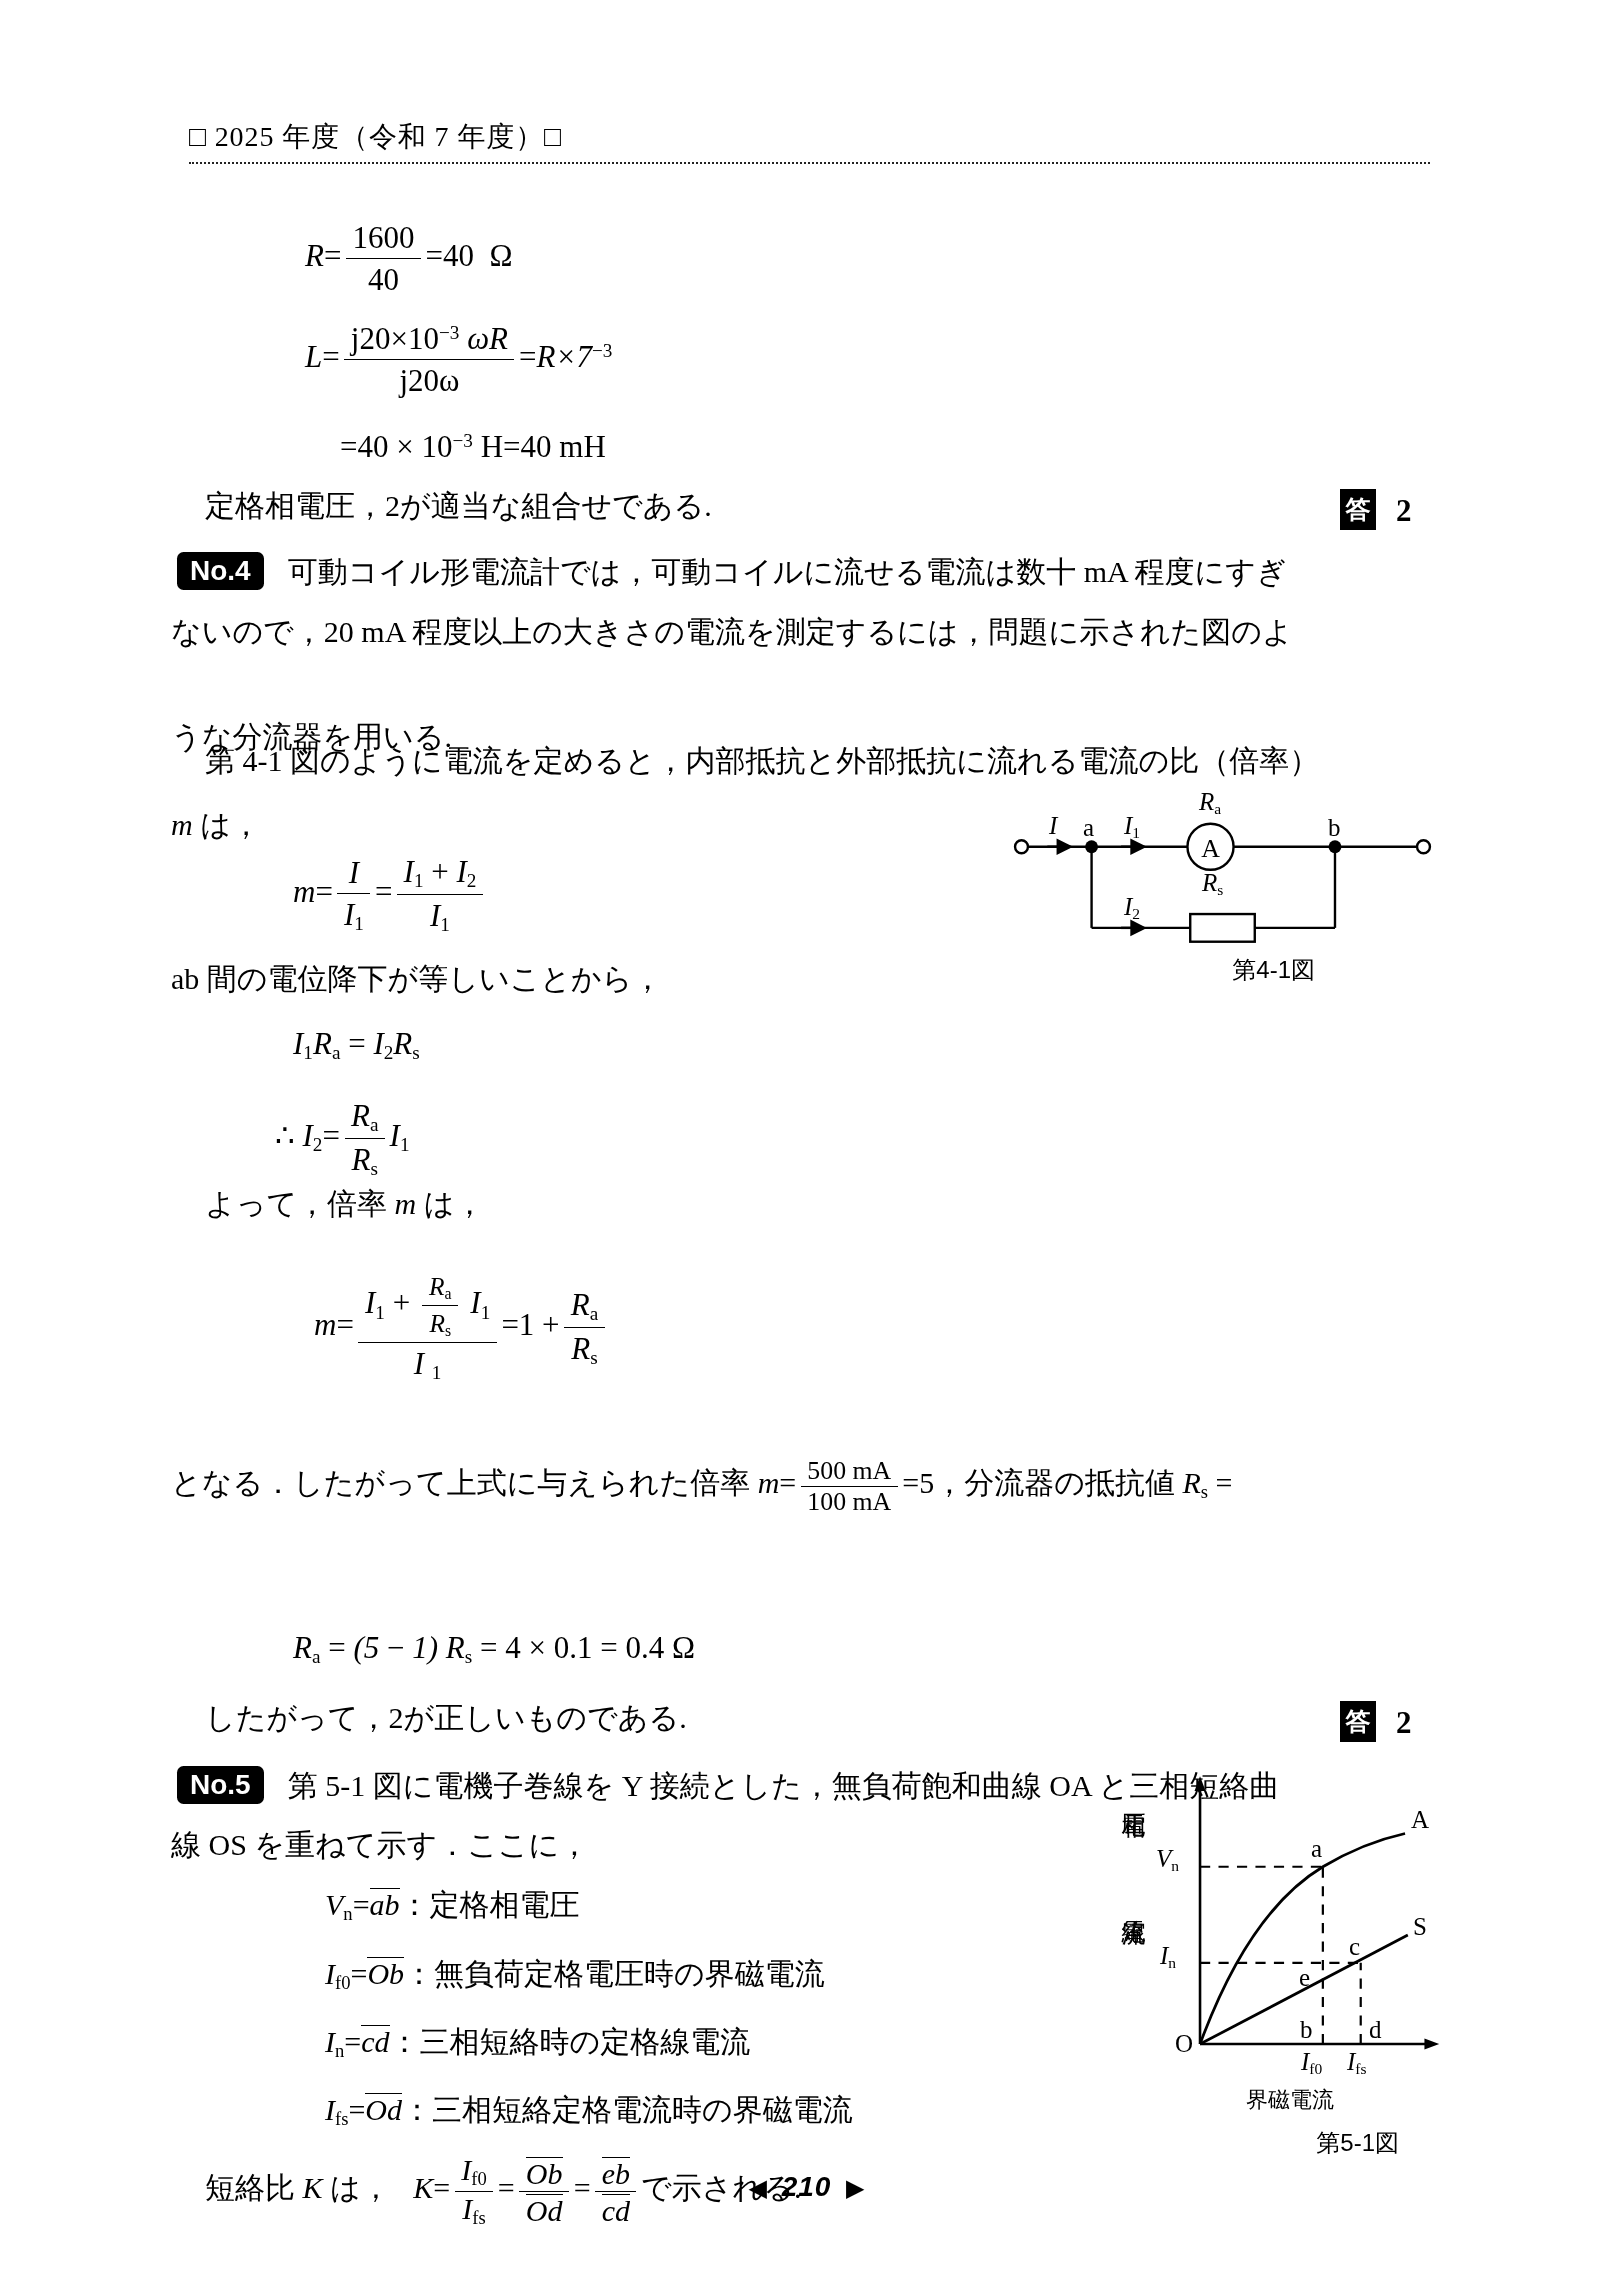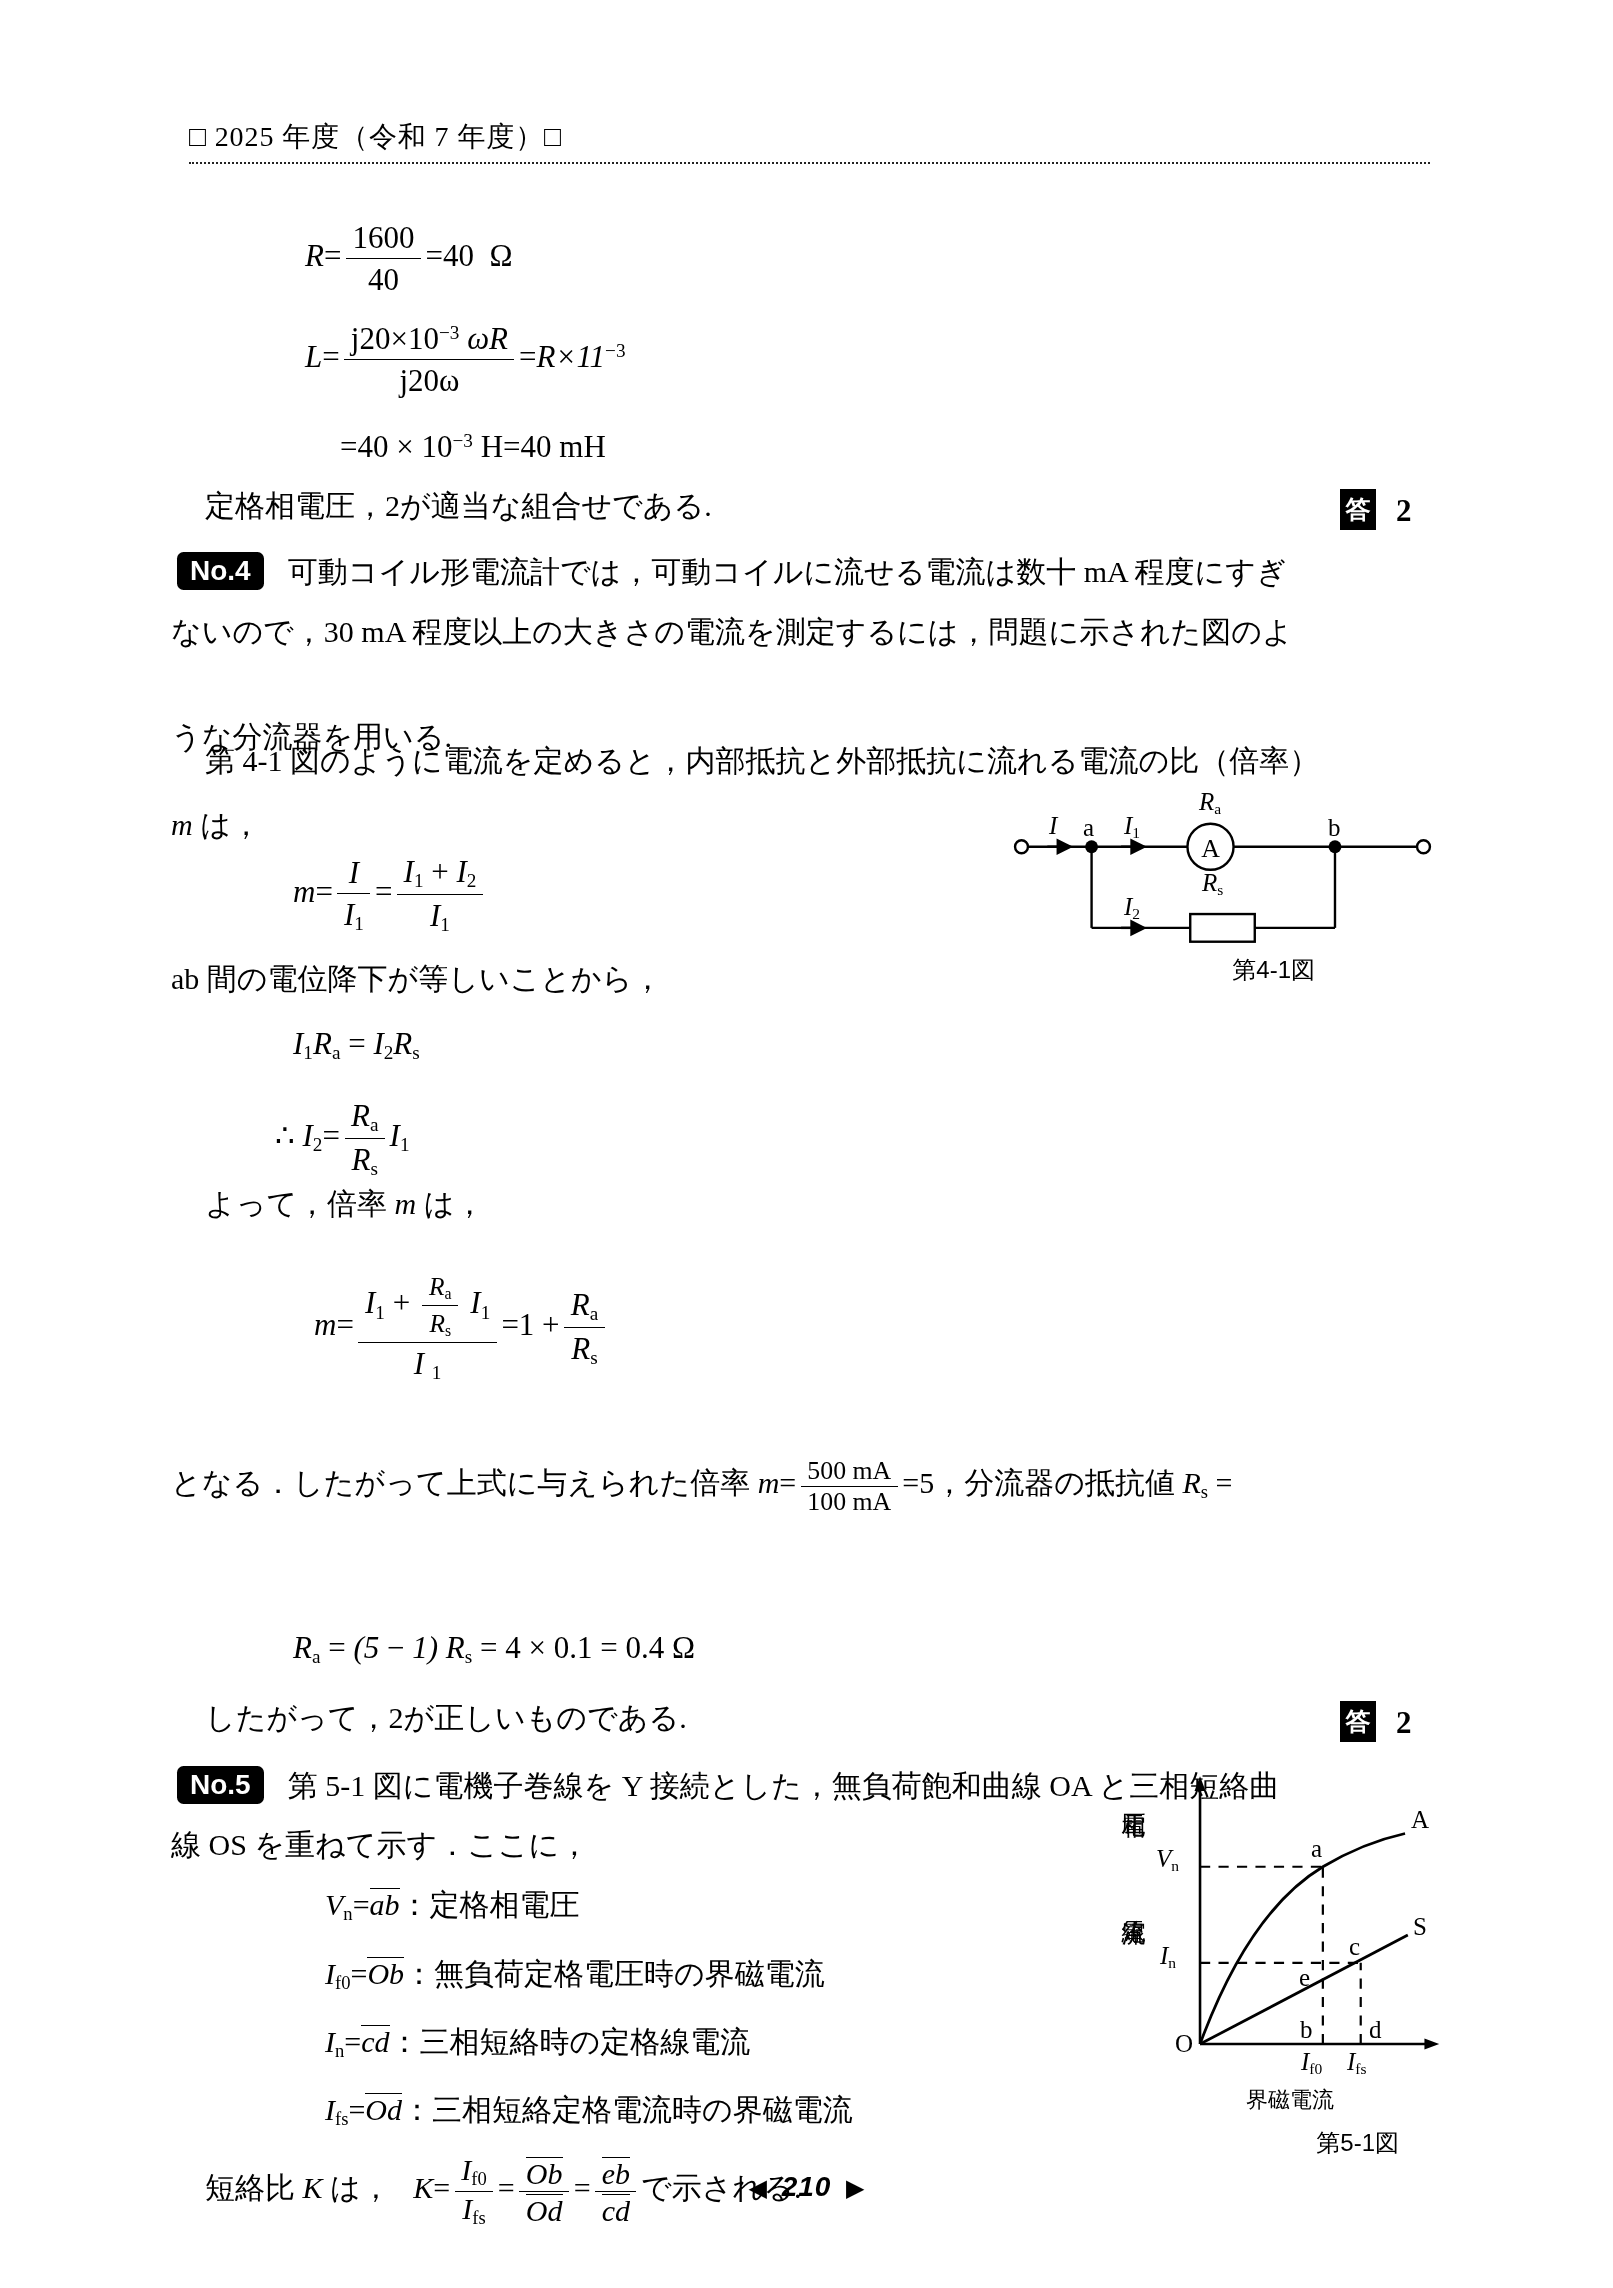--- a/index.html
+++ b/index.html
@@ -98,37 +98,37 @@
 
 <div class="page">
 
   <div class="header">□ 2025 年度（令和 7 年度）□</div>
 
   <div class="eq" style="left:305px; top:220px;">
     <span class="mathvar">R</span><span>=</span><span class="frac"><span class="num">1600</span><span class="den">40</span></span><span>=</span><span>40</span>&nbsp;&nbsp;<span>Ω</span>
   </div>
 
   <div class="eq" style="left:305px; top:321px;">
-    <span class="mathvar">L</span><span>=</span><span class="frac"><span class="num"><span>j20</span><span>×</span><span>10</span><sup>−3</sup> <span class="mathvar">ωR</span></span><span class="den"><span>j20ω</span></span></span><span>=</span><span class="mathvar">R×11</span><sup>−3</sup>
+    <span class="mathvar">L</span><span>=</span><span class="frac"><span class="num"><span>j20</span><span>×</span><span>10</span><sup>−3</sup> <span class="mathvar">ωR</span></span><span class="den"><span>j20ω</span></span></span><span>=</span><span class="mathvar">R×7</span><sup>−3</sup>
   </div>
 
   <div class="eq" style="left:340px; top:429px;">
     <span>=40 × 10</span><sup>−3</sup><span> H=40 mH</span>
   </div>
 
   <div class="body-text jp" style="left:205px; top:491px;">定格相電圧，2が適当な組合せである.</div>
   <div class="ansrow" style="left:1340px; top:489px;">
     <span class="ansbox">答</span><span class="ansnum">2</span>
   </div>
 
   <div class="body-text" style="left:177px; top:552px;">
     <span class="nobadge">No.4</span>
     <span class="jp" style="margin-left:16.6px;">可動コイル形電流計では，可動コイルに流せる電流は数十 mA 程度にすぎ</span>
   </div>
-  <div class="body-text jp" style="left:171px; top:617px;">ないので，30 mA 程度以上の大きさの電流を測定するには，問題に示された図のよ</div>
+  <div class="body-text jp" style="left:171px; top:617px;">ないので，20 mA 程度以上の大きさの電流を測定するには，問題に示された図のよ</div>
   <div class="body-text jp" style="left:171px; top:722px;">うな分流器を用いる.</div>
   <div class="body-text jp" style="left:205px; top:746px;">第 4-1 図のように電流を定めると，内部抵抗と外部抵抗に流れる電流の比（倍率）</div>
   <div class="body-text" style="left:171px; top:810px;">
     <span class="mathvar">m</span><span class="jp"> は，</span>
   </div>
 
   <div class="eq" style="left:293px; top:854px;">
     <span class="mathvar">m</span><span>=</span><span class="frac"><span class="num mathvar">I</span><span class="den mathvar">I<sub>1</sub></span></span><span>=</span><span class="frac"><span class="num mathvar">I<sub>1</sub> <span class="up">+</span> I<sub>2</sub></span><span class="den mathvar">I<sub>1</sub></span></span>
   </div>
 

